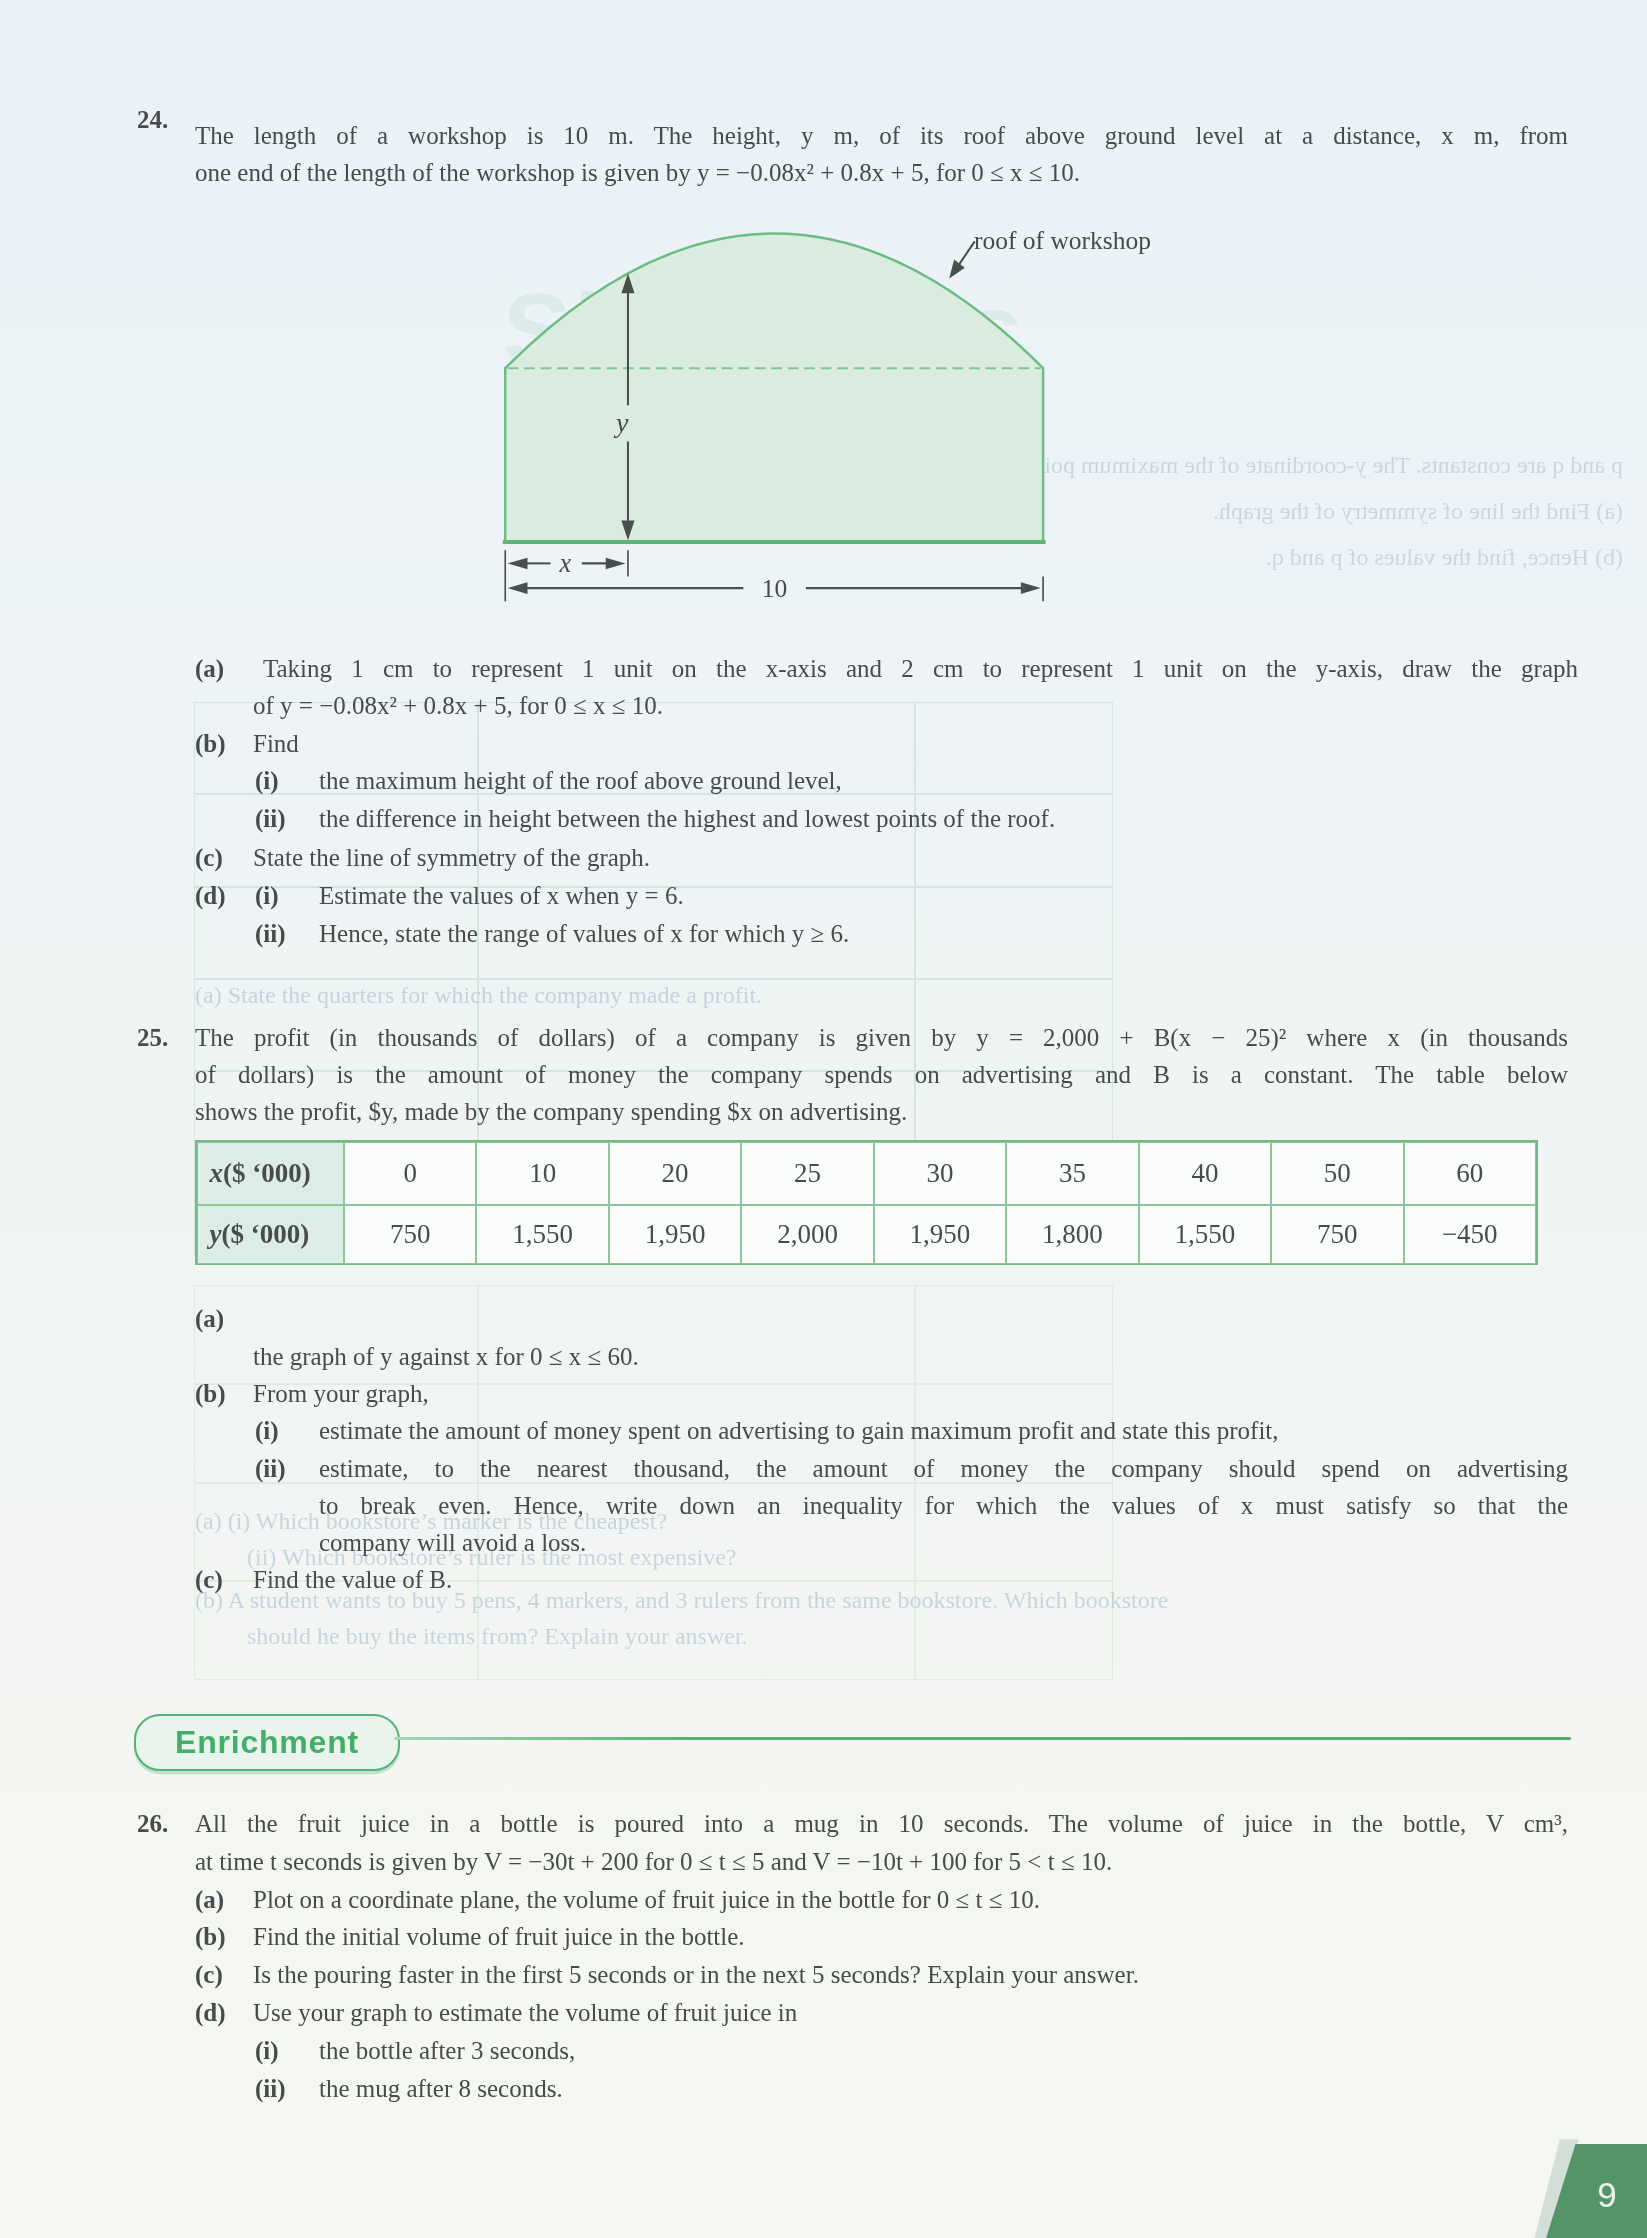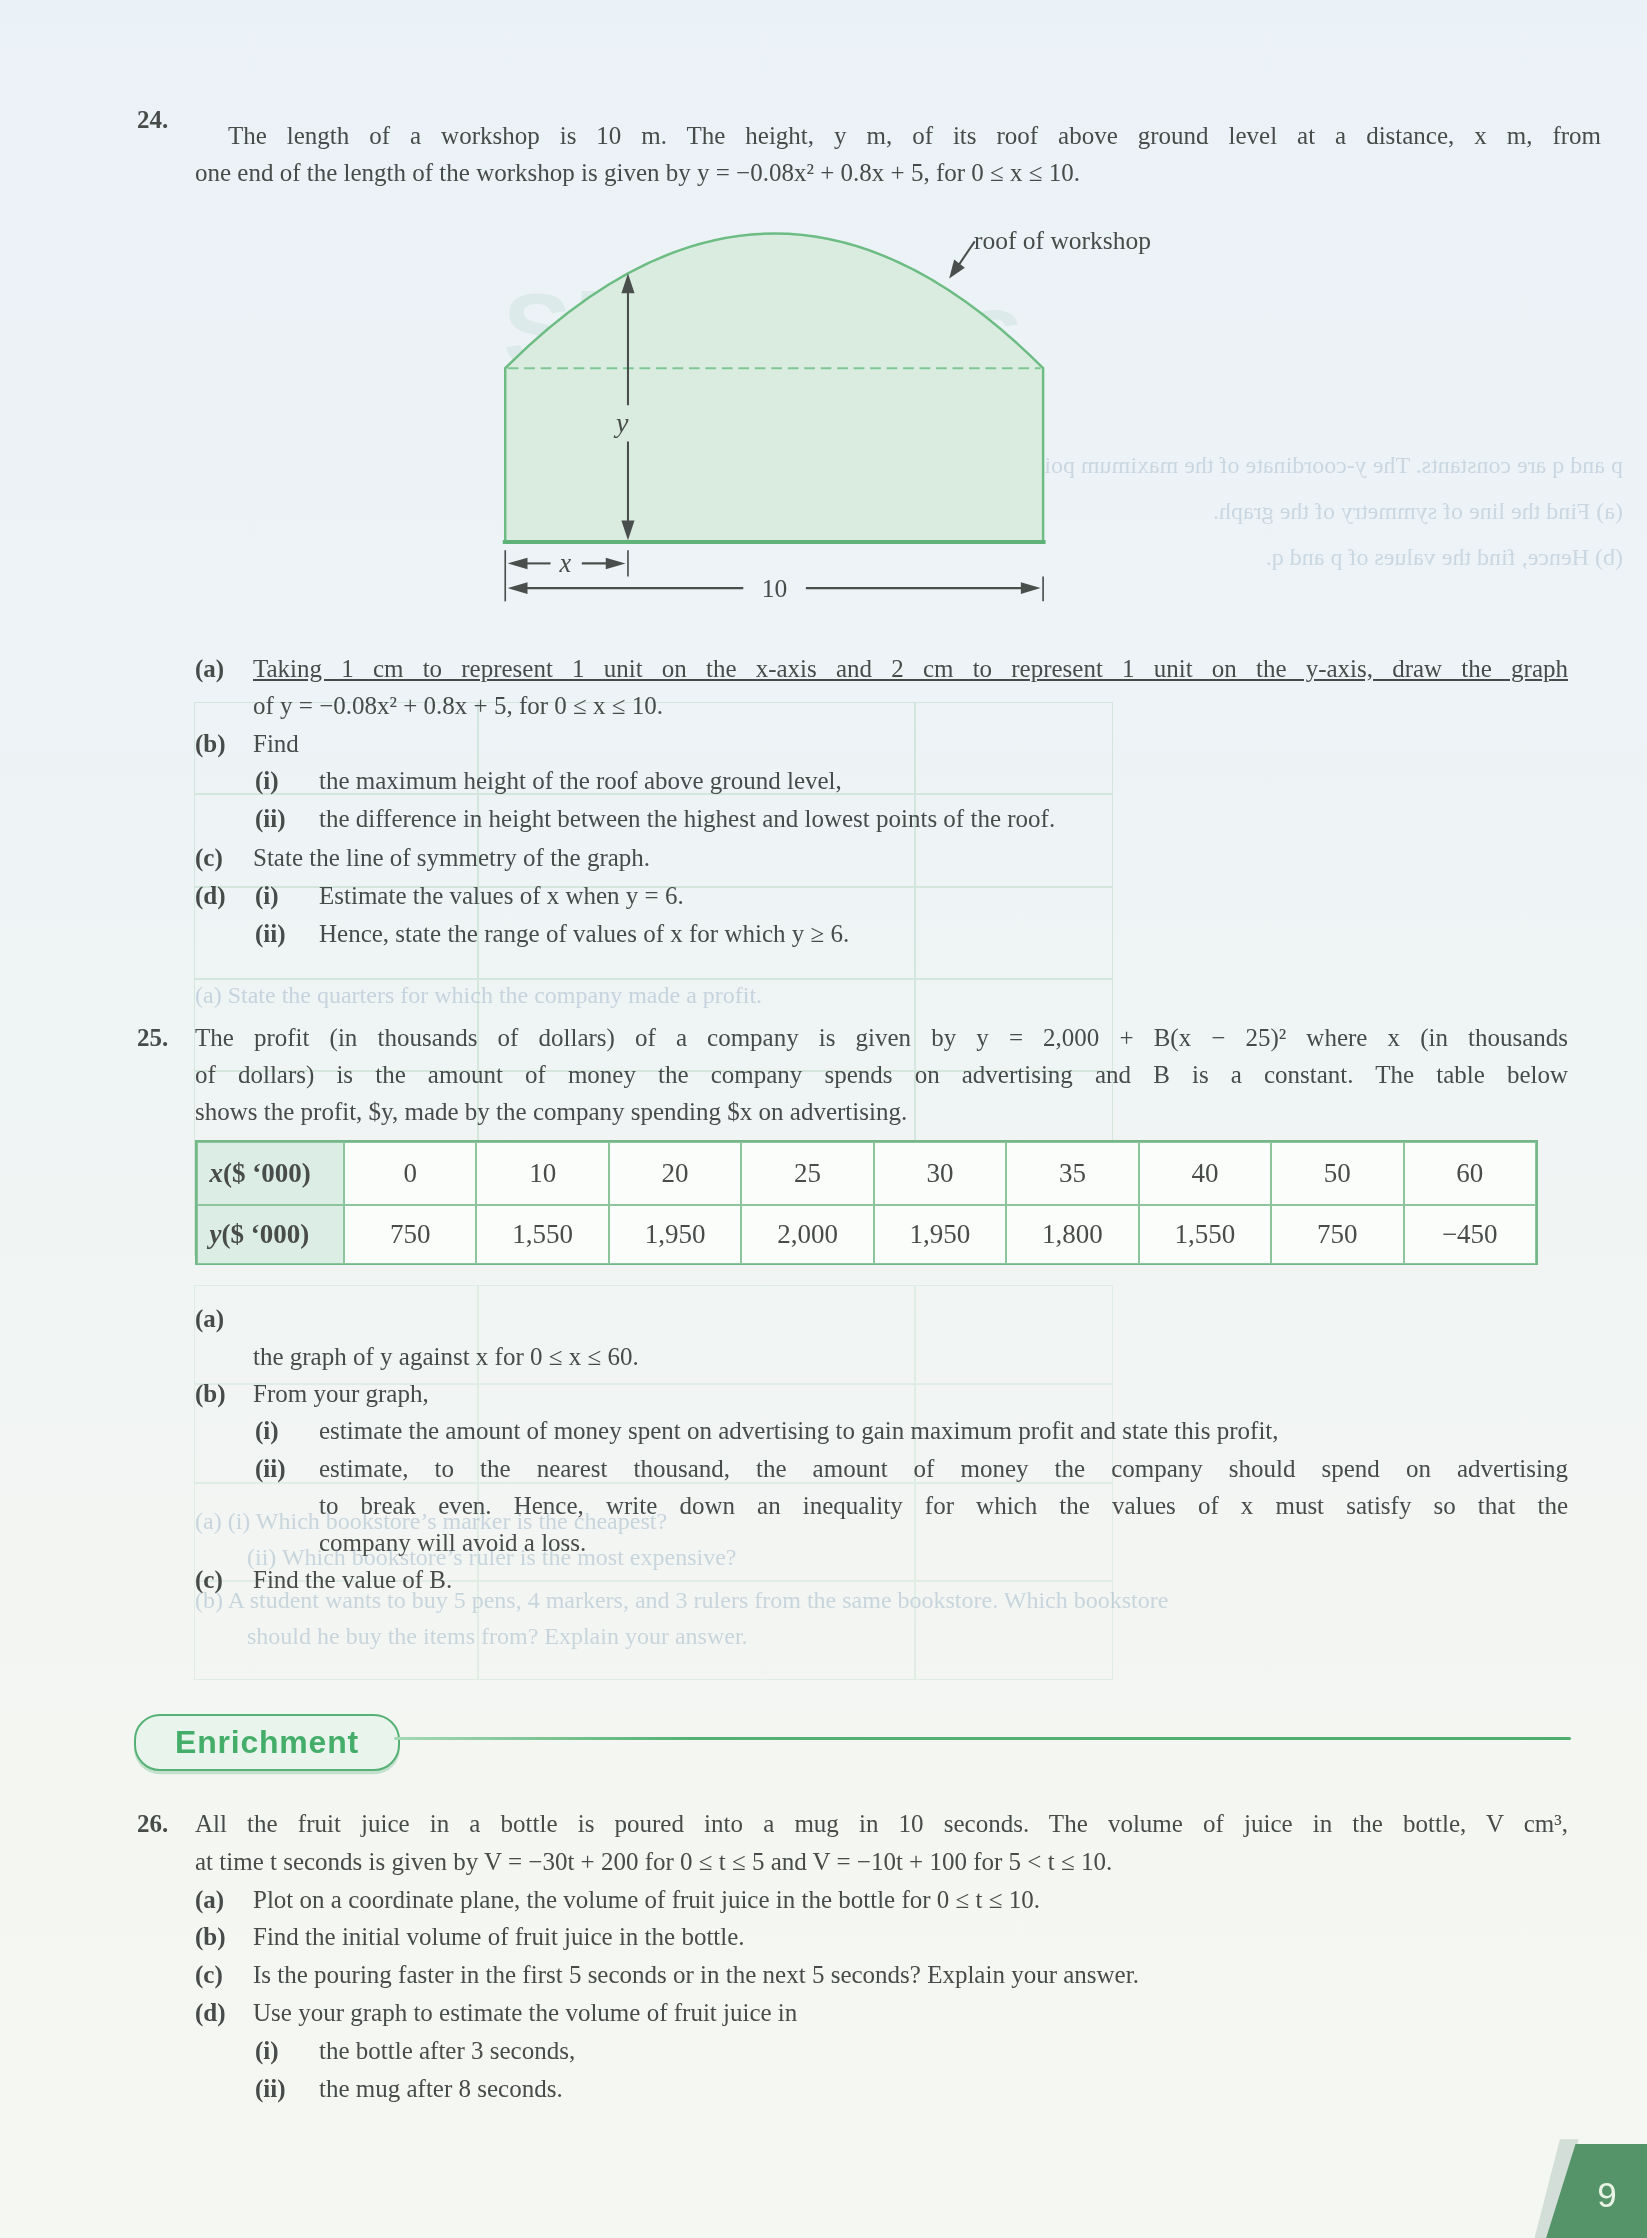--- a/index.html
+++ b/index.html
@@ -106,21 +106,21 @@
       <div></div>
   </div>
 
   <div class="ghost" style="left:195px;top:982px;">(a)  State the quarters for which the company made a profit.</div>
   <div class="ghost" style="left:195px;top:1508px;">(a)  (i)   Which bookstore’s marker is the cheapest?</div>
   <div class="ghost" style="left:247px;top:1544px;">(ii)  Which bookstore’s ruler is the most expensive?</div>
   <div class="ghost" style="left:195px;top:1587px;">(b)  A student wants to buy 5 pens, 4 markers, and 3 rulers from the same bookstore. Which bookstore</div>
   <div class="ghost" style="left:247px;top:1623px;">should he buy the items from? Explain your answer.</div>
 
   <div class="ln num" style="left:137px;top:104px;">24.</div>
-  <div class="ln just" style="left:195px;top:120px;width:1373px;margin-left:33px;">The length of a workshop is 10 m. The height, y m, of its roof above ground level at a distance, x m, from</div>
+  <div class="ln just" style="left:195px;top:120px;width:1373px;">The length of a workshop is 10 m. The height, y m, of its roof above ground level at a distance, x m, from</div>
   <div class="ln" style="left:195px;top:157px;">one end of the length of the workshop is given by y = −0.08x² + 0.8x + 5, for 0 ≤ x ≤ 10.</div>
 
   <svg id="roof-diagram" width="1648" height="626" viewBox="0 0 2000 760" style="position:absolute;left:0;top:0;">
 
     <path d="M 613 658 L 613 447 Q 940 120 1266 447 L 1266 658 Z" fill="#d9ecdf" stroke="#6cbc83" stroke-width="3"></path>
 
     <line x1="610" y1="658" x2="1269" y2="658" stroke="#5fb378" stroke-width="5"></line>
 
     <line x1="616" y1="447" x2="1263" y2="447" stroke="#7fc695" stroke-width="2.5" stroke-dasharray="13 7"></line>
 
@@ -144,21 +144,21 @@
     <polygon points="616,714 640,707 640,721" fill="#4a4f4d"></polygon>
     <polygon points="1263,714 1239,707 1239,721" fill="#4a4f4d"></polygon>
     <text class="dia-roman" x="940" y="725" text-anchor="middle">10</text>
 
     <text class="dia-roman" x="1182" y="302">roof of workshop</text>
     <line x1="1183" y1="293" x2="1160" y2="327" stroke="#4a4f4d" stroke-width="2.5"></line>
     <polygon points="1152,338 1158,315 1171,325" fill="#4a4f4d"></polygon>
   </svg>
 
   <div class="ln lbl" style="left:195px;top:653px;">(a)</div>
-  <div class="ln just" style="left:253px;top:653px;width:1315px;text-decoration:underline;">Taking 1 cm to represent 1 unit on the x-axis and 2 cm to represent 1 unit on the y-axis, draw the graph</div>
+  <div class="ln just" style="left:263px;top:653px;width:1315px;">Taking 1 cm to represent 1 unit on the x-axis and 2 cm to represent 1 unit on the y-axis, draw the graph</div>
   <div class="ln" style="left:253px;top:690px;">of y = −0.08x² + 0.8x + 5, for 0 ≤ x ≤ 10.</div>
 
   <div class="ln lbl" style="left:195px;top:728px;">(b)</div>
   <div class="ln" style="left:253px;top:728px;">Find</div>
 
   <div class="ln lbl" style="left:255px;top:765px;">(i)</div>
   <div class="ln" style="left:319px;top:765px;">the maximum height of the roof above ground level,</div>
 
   <div class="ln lbl" style="left:255px;top:803px;">(ii)</div>
   <div class="ln" style="left:319px;top:803px;">the difference in height between the highest and lowest points of the roof.</div>

